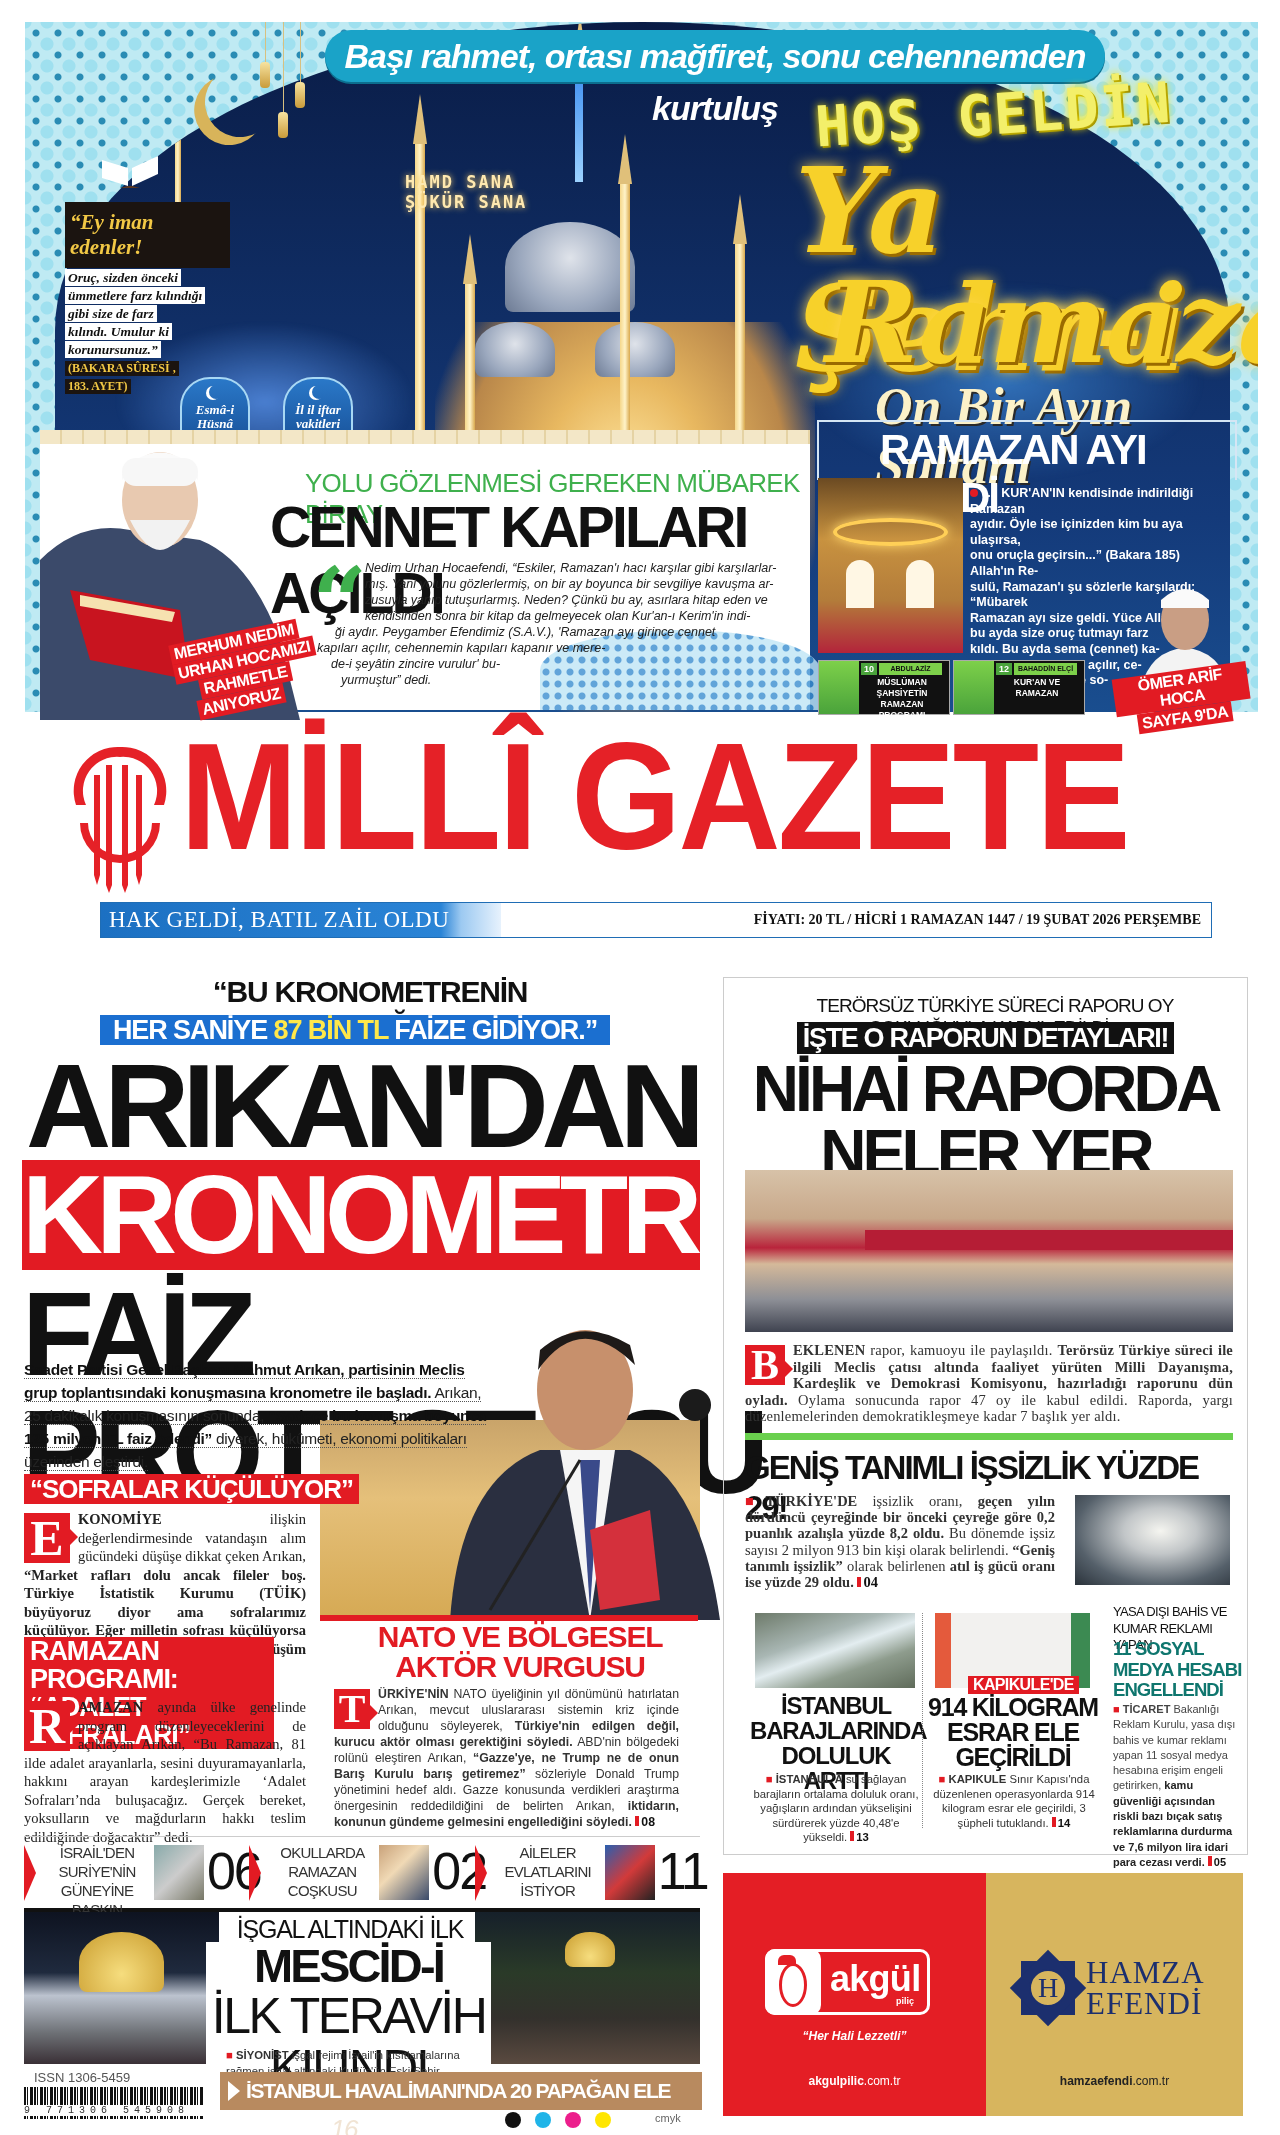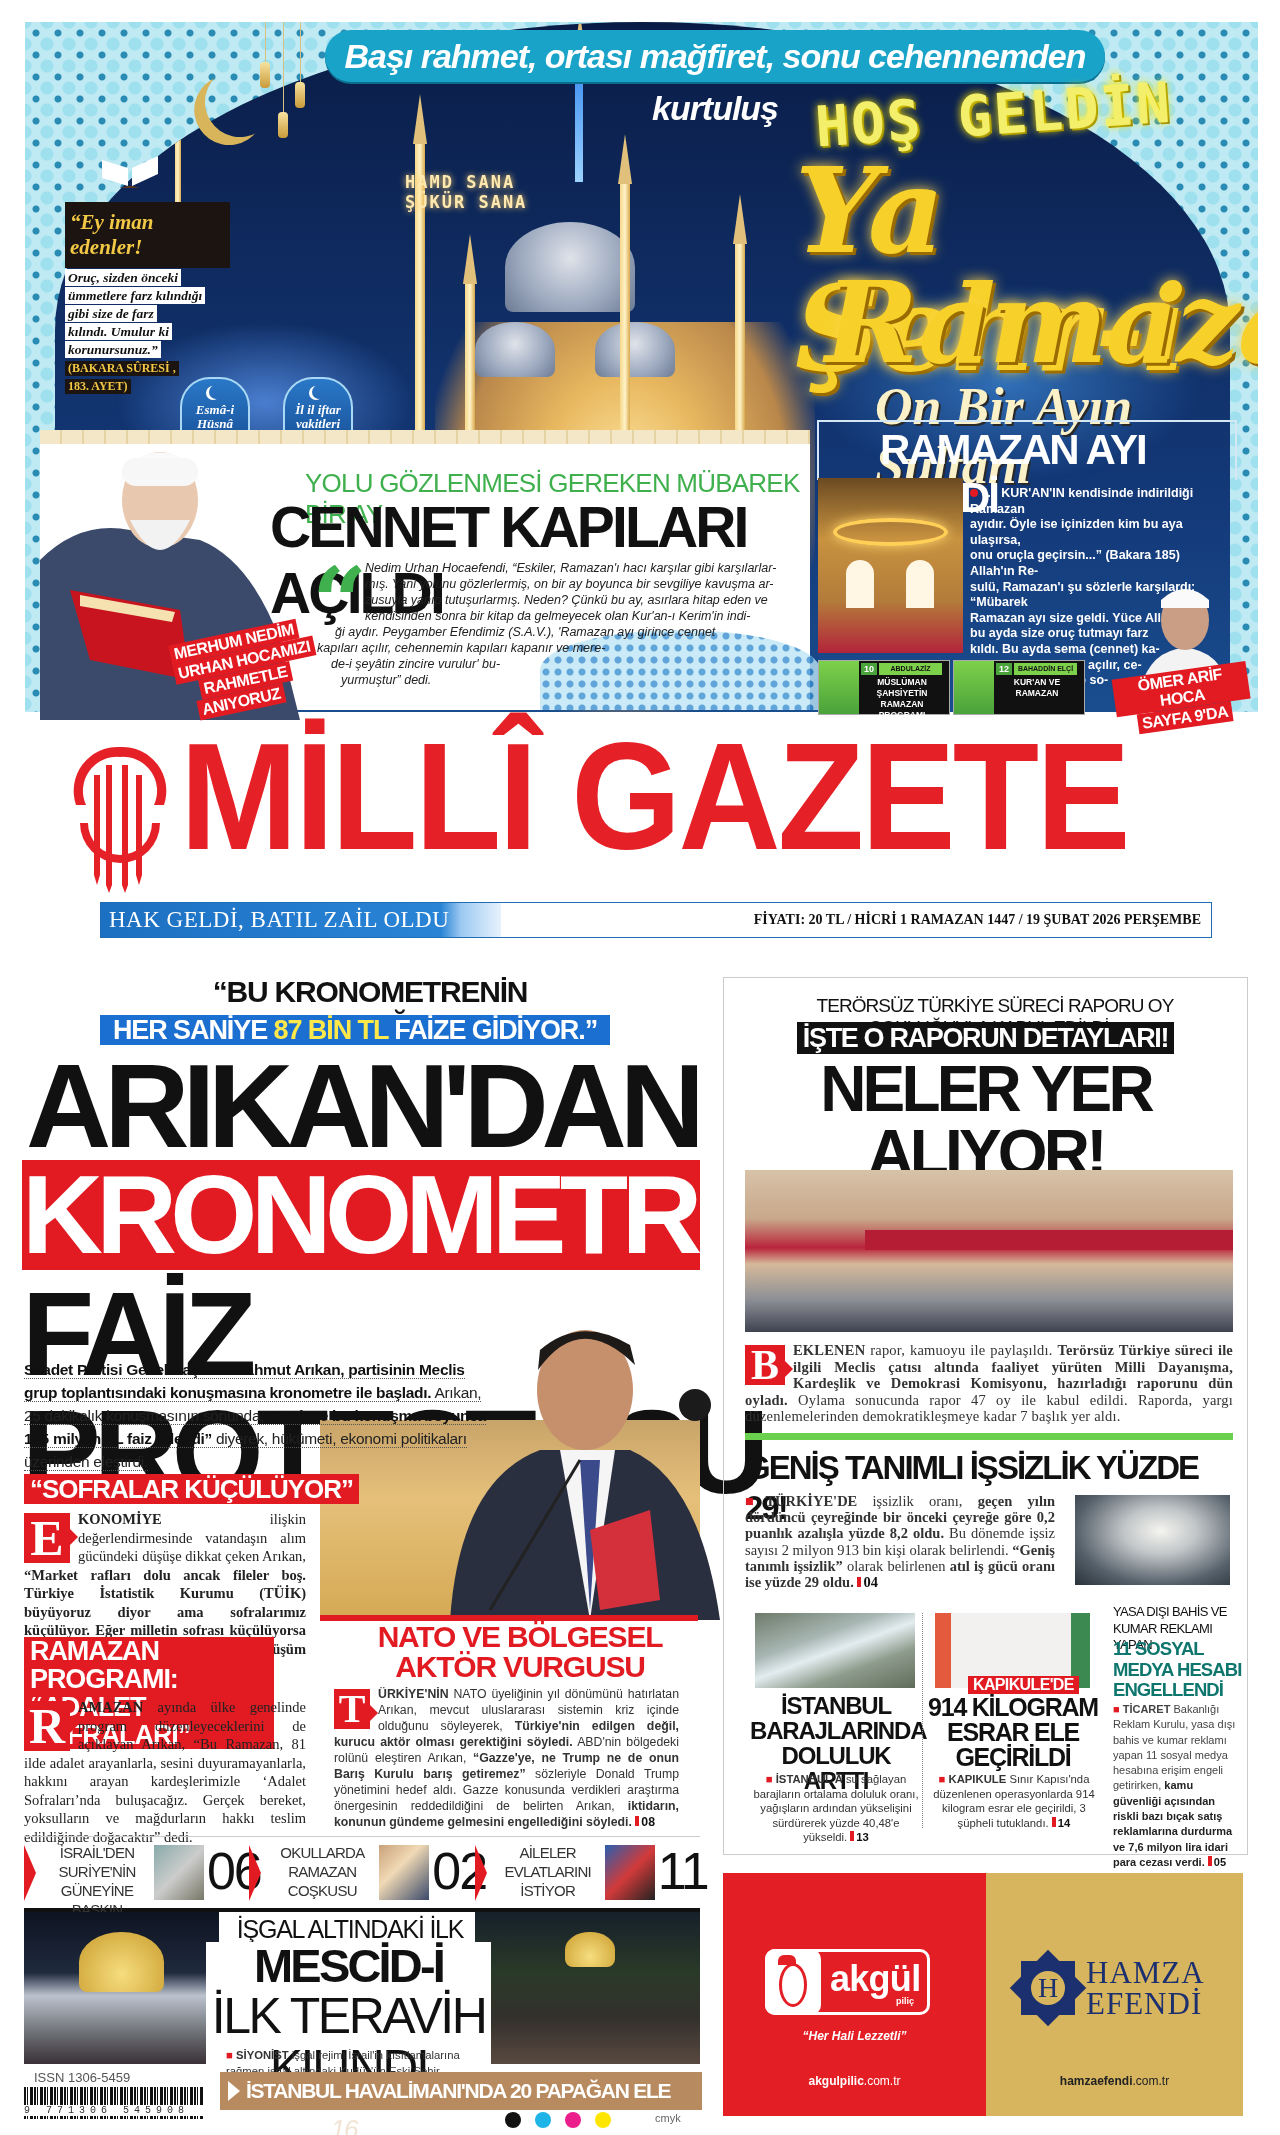--- a/index.html
+++ b/index.html
@@ -428,20 +428,21 @@
 <div class="cmyk" style="left:505px;background:#111;"></div>
 <div class="cmyk" style="left:535px;background:#1fb4e8;"></div>
 <div class="cmyk" style="left:565px;background:#ec1e8c;"></div>
 <div class="cmyk" style="left:595px;background:#ffe600;"></div>
 <div id="cmyk-text" class="abs">cmyk</div>
 
 <div id="rbox" class="abs"></div>
 <div id="r-kicker" class="abs">TERÖRSÜZ TÜRKİYE SÜRECİ RAPORU OY ÇOKLUĞUYLA KABUL EDİLDİ...</div>
 <div id="r-kicker2-wrap" class="abs"><span id="r-kicker2">İŞTE O RAPORUN DETAYLARI!</span></div>
 <div id="r-head" class="abs">
+  <div>NİHAİ RAPORDA</div>
   <div>NELER YER ALIYOR!</div>
 </div>
 <div id="r-photo" class="abs">
     <div class="table"></div>
   </div>
 <div id="r-body" class="abs">
   <span class="drop-cap">B</span><b>EKLENEN</b><span> rapor, kamuoyu ile paylaşıldı. </span><b>Terörsüz Türkiye süreci ile ilgili Meclis çatısı altında faaliyet yürüten Milli Dayanışma, Kardeşlik ve Demokrasi Komisyonu, hazırladığı raporunu dün oyladı.</b><span> Oylama sonucunda rapor 47 oy ile kabul edildi. Raporda, yargı düzenlemelerinden demokratikleşmeye kadar 7 başlık yer aldı.</span>
 </div>
 <div id="green-rule" class="abs"></div>
 <div id="issizlik-head" class="abs">GENİŞ TANIMLI İŞSİZLİK YÜZDE 29!</div>

